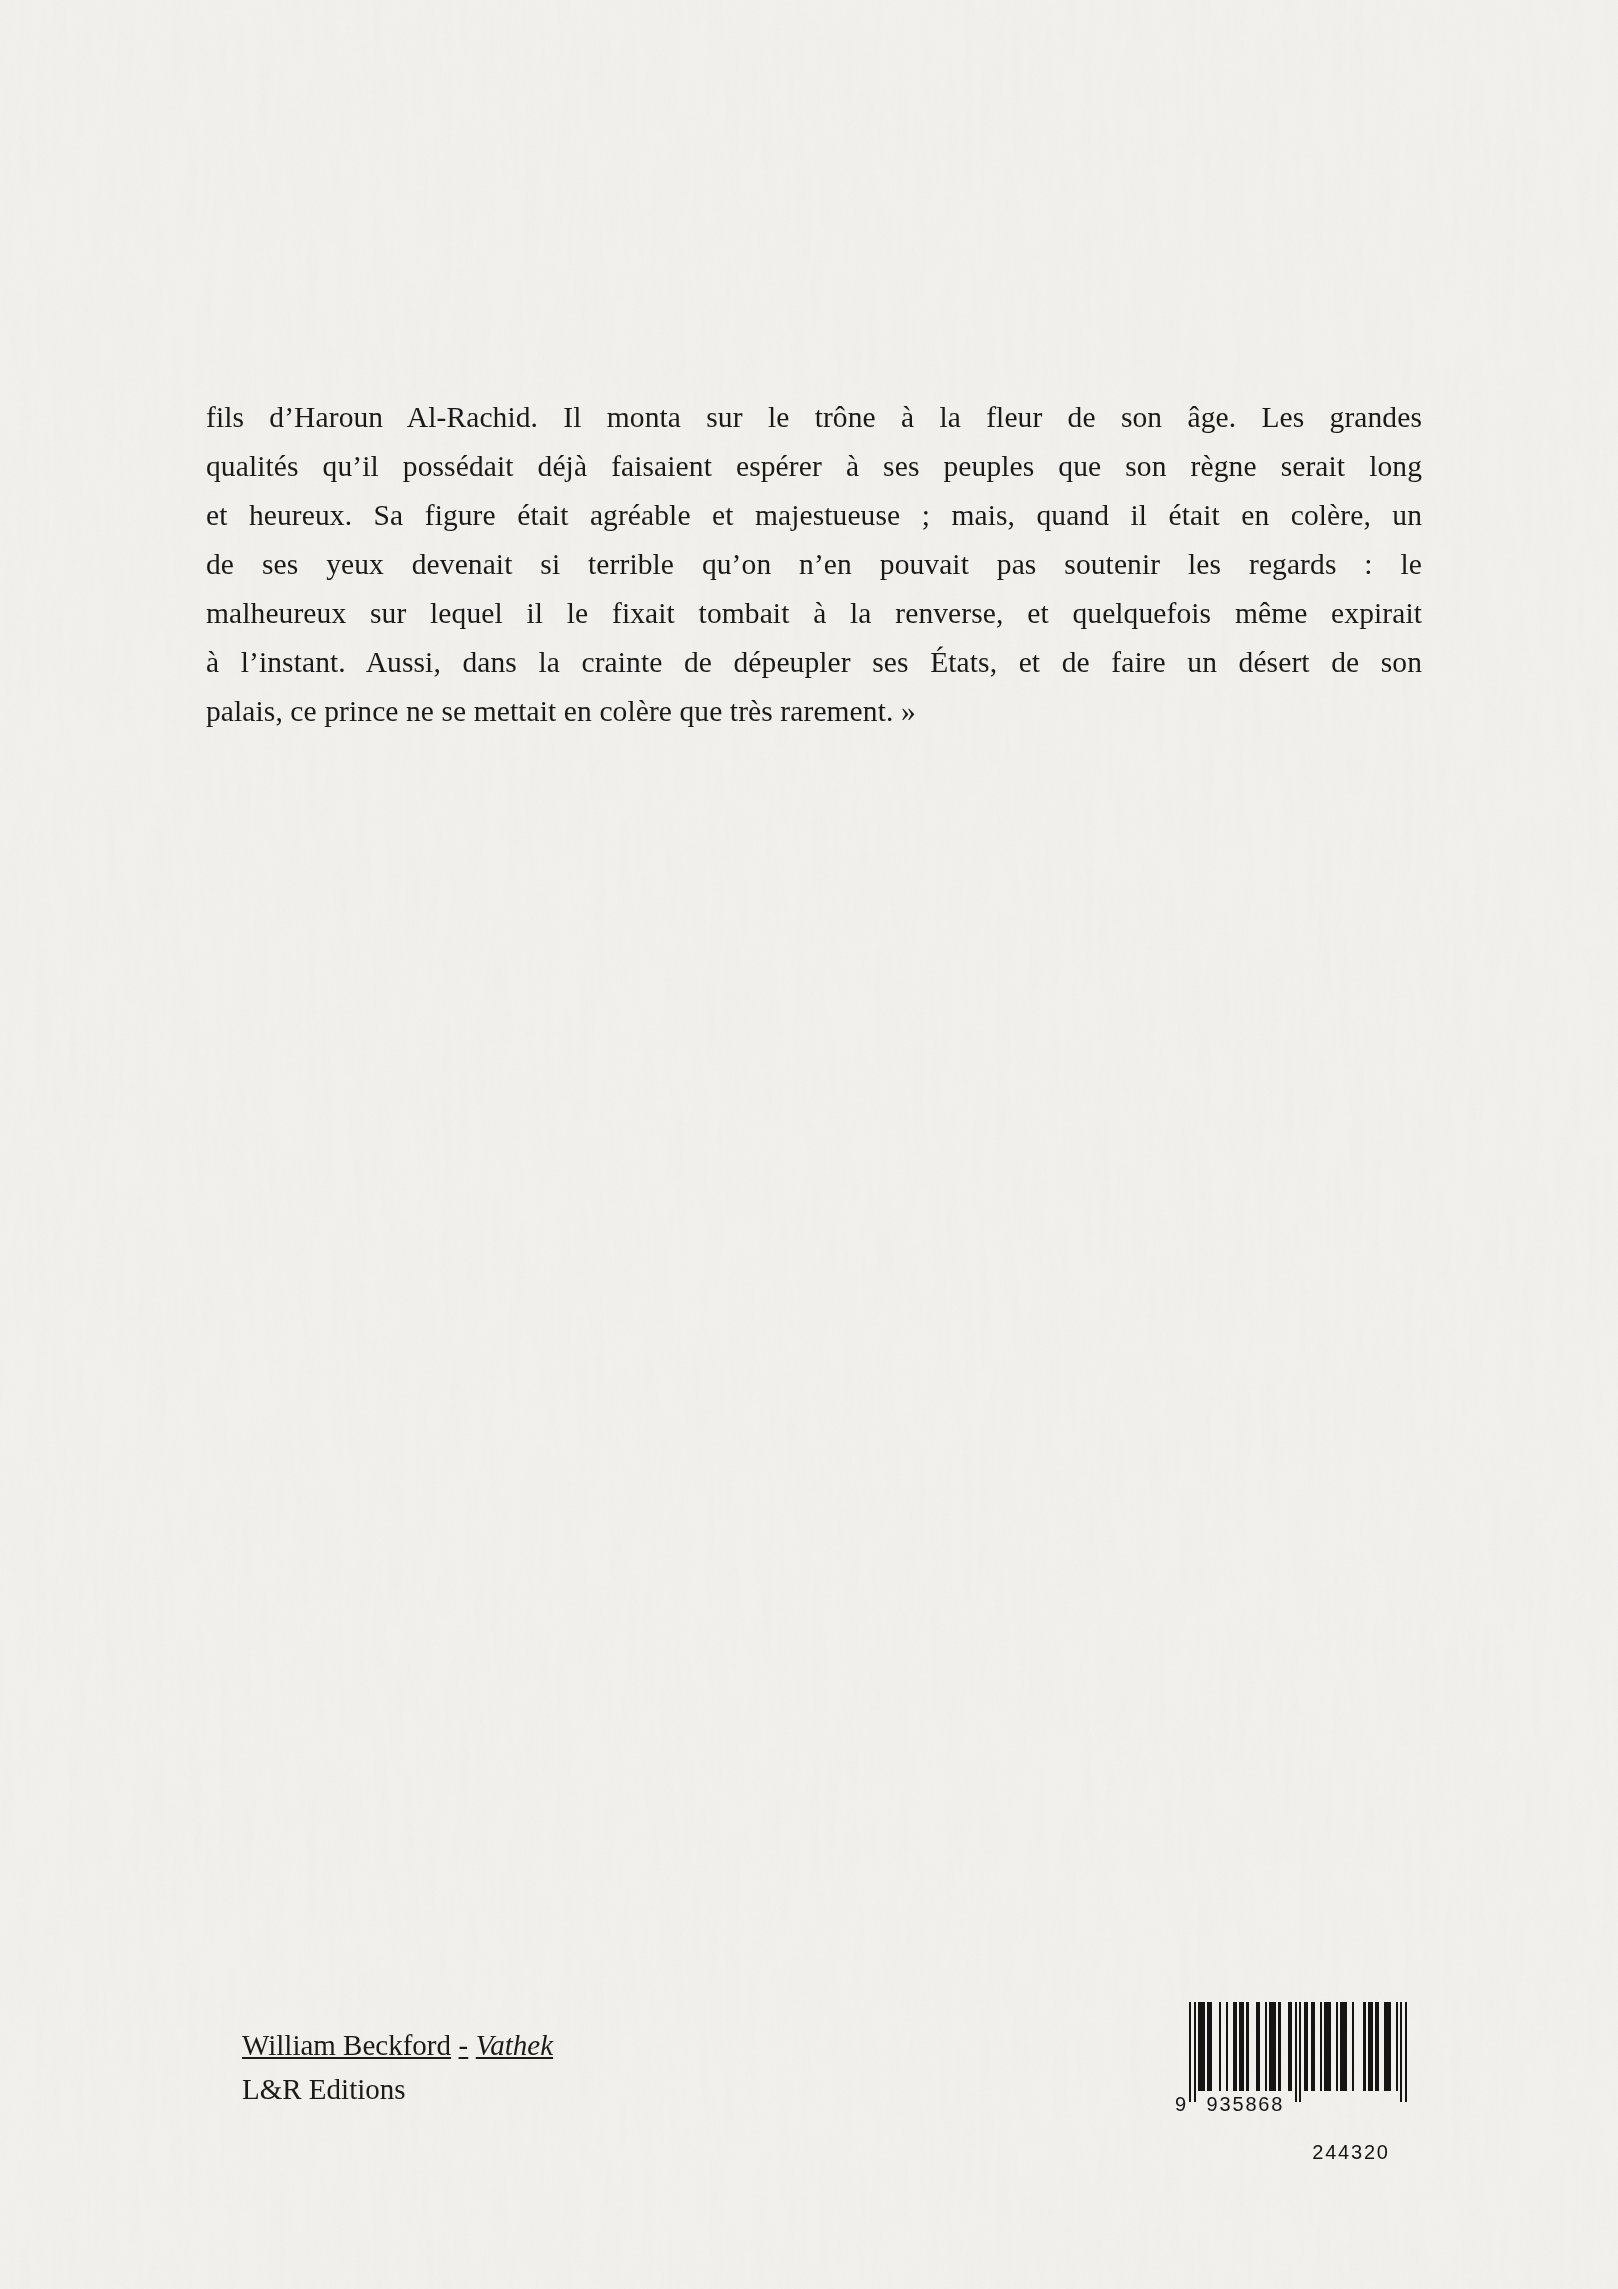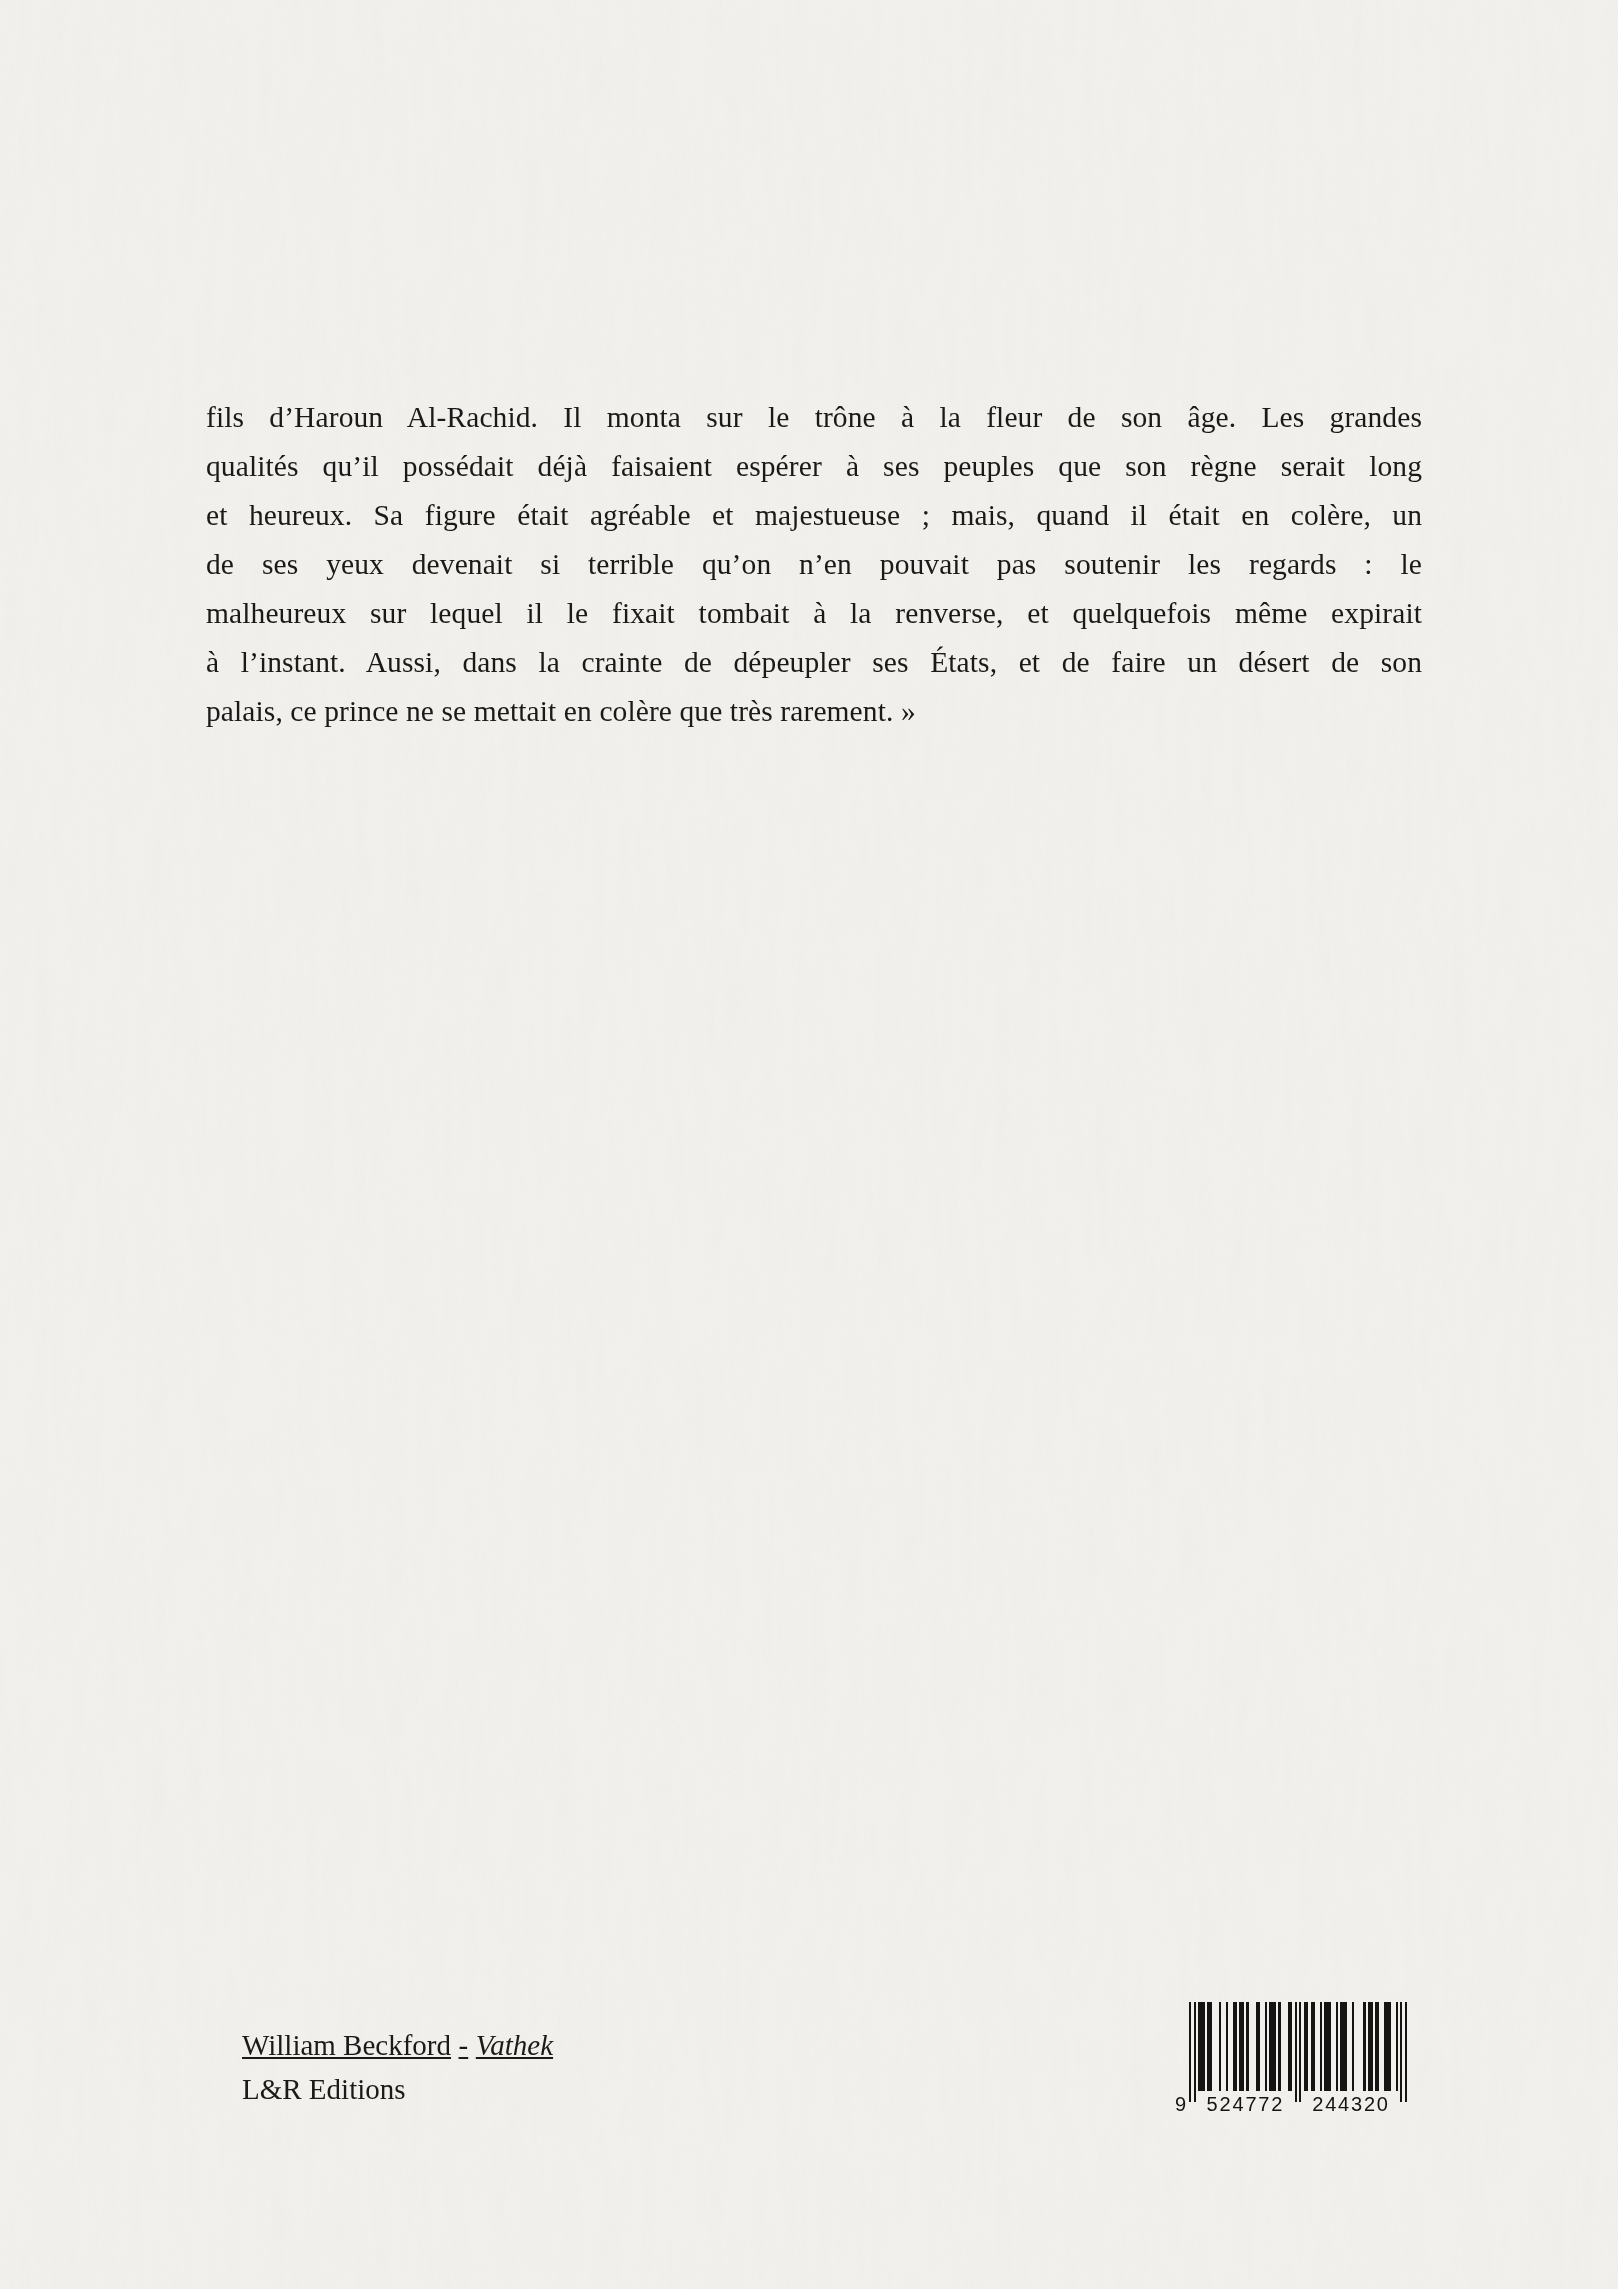--- a/index.html
+++ b/index.html
@@ -67,21 +67,21 @@
   .bc-digit {
     position: absolute;
     top: 91px;
     font-family: "Liberation Sans", sans-serif;
     font-size: 20px;
     line-height: 22px;
     color: #151413;
   }
   .bc-first { left: -25px; width: 22px; text-align: right; letter-spacing: 0; }
   .bc-left  { left: 7.4px;   width: 98px; text-align: center; letter-spacing: 1.8px; }
-  .bc-right { left: 113px; width: 98px; text-align: center; letter-spacing: 1.8px; }
+  .bc-right { left: 113px; width: 98px; text-align: center; letter-spacing: 1.8px; margin-top: 48px; }
 </style>
 </head>
 <body>
 
 <div class="page">
 
   <svg class="texture" viewBox="0 0 1754 2481" preserveAspectRatio="none" aria-hidden="true">
     <defs>
       <filter id="fiberF" x="0" y="0" width="100%" height="100%">
         <feTurbulence type="turbulence" baseFrequency="0.055 0.007" numOctaves="3" seed="8" stitchTiles="stitch"></feTurbulence>
@@ -139,18 +139,18 @@
         <rect x="176.38" y="0" width="2.48" height="96" fill="#151413"></rect>
         <rect x="188.80" y="0" width="2.48" height="96" fill="#151413"></rect>
         <rect x="193.77" y="0" width="4.97" height="96" fill="#151413"></rect>
         <rect x="201.22" y="0" width="4.97" height="96" fill="#151413"></rect>
         <rect x="211.16" y="0" width="7.45" height="96" fill="#151413"></rect>
         <rect x="223.58" y="0" width="2.48" height="96" fill="#151413"></rect>
         <rect x="228.55" y="0" width="2.48" height="108" fill="#151413"></rect>
         <rect x="233.52" y="0" width="2.48" height="108" fill="#151413"></rect>
       </svg>
     <span class="bc-digit bc-first">9</span>
-    <span class="bc-digit bc-left">524772</span>
+    <span class="bc-digit bc-left">935868</span>
     <span class="bc-digit bc-right">244320</span>
   </div>
 
 </div>
 
 
 </body></html>

